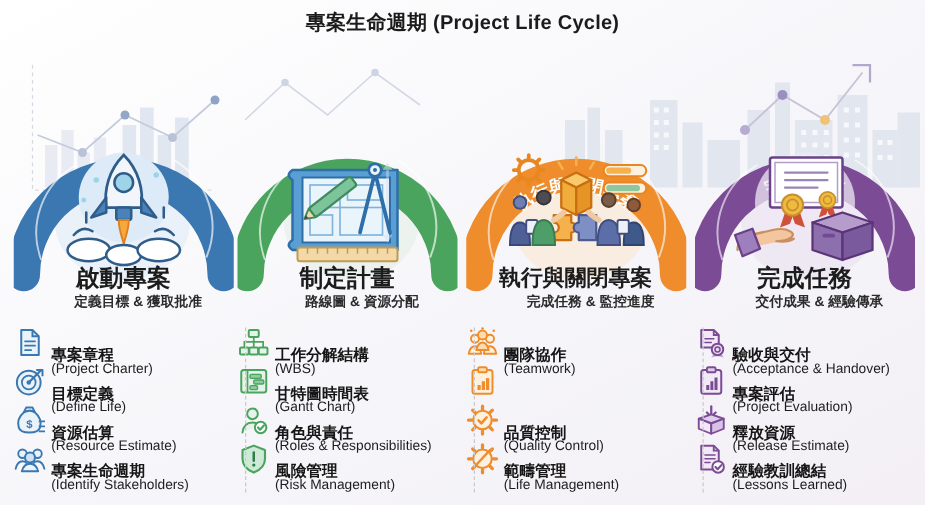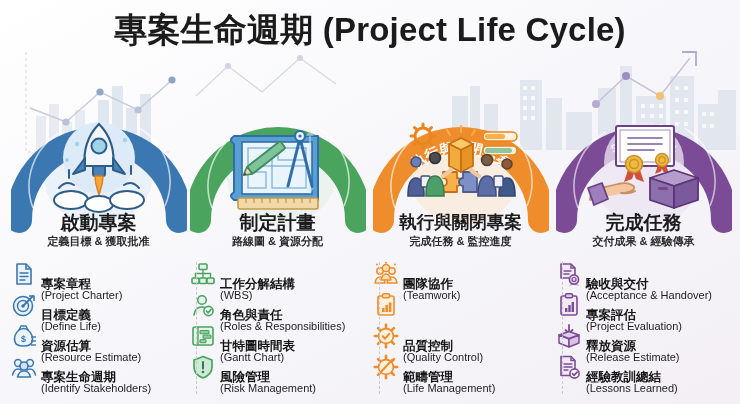--- a/index.html
+++ b/index.html
@@ -13,21 +13,21 @@
     background: linear-gradient(150deg, #ffffff 0%, #f7f8fb 40%, #f3f2f7 70%, #f7f4f8 100%);
   }
 
   
   #bg { position: absolute; inset: 0; z-index: 0; }
 
   
   .title {
     position: absolute; top: 8px; left: 0; width: 100%;
     text-align: center;
-    font-size: 33px; font-weight: bold; color: #1b1b1b;
+    font-size: 16px; font-weight: bold; color: #1b1b1b;
     letter-spacing: .2px;
     z-index: 6;
   }
 
   
   .phases { position: absolute; top: 88px; left: 0; width: 740px; height: 316px; z-index: 4; }
   .phase { position: absolute; top: 0; width: 185px; height: 316px; }
   .phase.p1 { left: 6px; }
   .phase.p2 { left: 185px; }
   .phase.p3 { left: 368px; }
@@ -61,21 +61,21 @@
 
   
   .ph-title {
     position: absolute; top: 122px; left: 0; width: 100%;
     text-align: center;
     font-size: 19px; font-weight: bold; color: #1c1c1c;
     white-space: nowrap;
   }
   .phase.p3 .ph-title { font-size: 17.5px; }
   .ph-sub {
-    position: absolute; top: 146px; left: 0; width: 100%;
+    position: absolute; top: 146px; left: 12px; width: 100%;
     text-align: center;
     font-size: 11px; font-weight: bold; color: #2b2b2b;
     white-space: nowrap;
   }
 
   
   .items {
     position: absolute; top: 170px; left: 0; width: 100%;
     padding-left: 5px;
   }
@@ -386,43 +386,43 @@
               <path d="M13 12.5 V17"></path>
           </g>
         </svg>
         <div class="txt">
           <div class="zh">工作分解結構</div>
           <div class="en">(WBS)</div>
         </div>
       </div>
       <div class="item">
         <svg class="ico" viewBox="0 0 26 26">
-          <circle cx="12" cy="8" r="4.3" fill="#e6f3ea" stroke="#4aa45e" stroke-width="1.6"></circle>
-          <path d="M4 23 q1 -8 8 -8 q4 0 6 2.6" fill="#e6f3ea" stroke="#4aa45e" stroke-width="1.6" stroke-linecap="round"></path>
-          <circle cx="18.5" cy="19" r="4.6" fill="#ffffff" stroke="#4aa45e" stroke-width="1.6"></circle>
-          <path d="M16.4 19 l1.7 1.8 l3 -3.4" fill="none" stroke="#4aa45e" stroke-width="1.7" stroke-linecap="round" stroke-linejoin="round"></path>
-        </svg>
-        <div class="txt">
-          <div class="zh">角色與責任</div>
-          <div class="en">(Roles &amp; Responsibilities)</div>
-        </div>
-      </div>
-      <div class="item">
-        <svg class="ico" viewBox="0 0 26 26">
           <rect x="3" y="4" width="20" height="18" rx="2" fill="#e6f3ea" stroke="#4aa45e" stroke-width="1.6"></rect>
           <path d="M8 4 v18" stroke="#4aa45e" stroke-width="1.4"></path>
           <g fill="#8fcba3" stroke="#4aa45e" stroke-width="1.1">
             <rect x="10" y="7.5" width="9" height="3.2" rx="1"></rect>
             <rect x="13" y="12" width="8" height="3.2" rx="1"></rect>
             <rect x="10" y="16.5" width="6" height="3.2" rx="1"></rect>
           </g>
         </svg>
         <div class="txt">
           <div class="zh">甘特圖時間表</div>
           <div class="en">(Gantt Chart)</div>
+        </div>
+      </div>
+      <div class="item">
+        <svg class="ico" viewBox="0 0 26 26">
+          <circle cx="12" cy="8" r="4.3" fill="#e6f3ea" stroke="#4aa45e" stroke-width="1.6"></circle>
+          <path d="M4 23 q1 -8 8 -8 q4 0 6 2.6" fill="#e6f3ea" stroke="#4aa45e" stroke-width="1.6" stroke-linecap="round"></path>
+          <circle cx="18.5" cy="19" r="4.6" fill="#ffffff" stroke="#4aa45e" stroke-width="1.6"></circle>
+          <path d="M16.4 19 l1.7 1.8 l3 -3.4" fill="none" stroke="#4aa45e" stroke-width="1.7" stroke-linecap="round" stroke-linejoin="round"></path>
+        </svg>
+        <div class="txt">
+          <div class="zh">角色與責任</div>
+          <div class="en">(Roles &amp; Responsibilities)</div>
         </div>
       </div>
       <div class="item">
         <svg class="ico" viewBox="0 0 26 26">
           <path d="M13 2.5 L22 6 v7 q0 7.5 -9 11 q-9 -3.5 -9 -11 V6 z" fill="#cfe9d8" stroke="#4aa45e" stroke-width="1.7" stroke-linejoin="round"></path>
           <path d="M13 8 v6.5" stroke="#2e7d48" stroke-width="2" stroke-linecap="round"></path>
           <circle cx="13" cy="18" r="1.3" fill="#2e7d48"></circle>
         </svg>
         <div class="txt">
           <div class="zh">風險管理</div>

